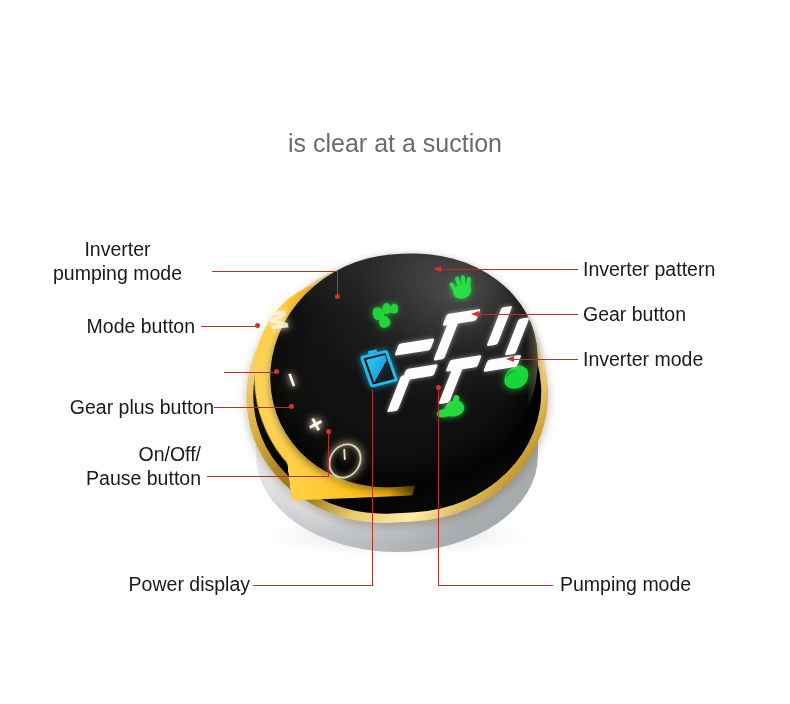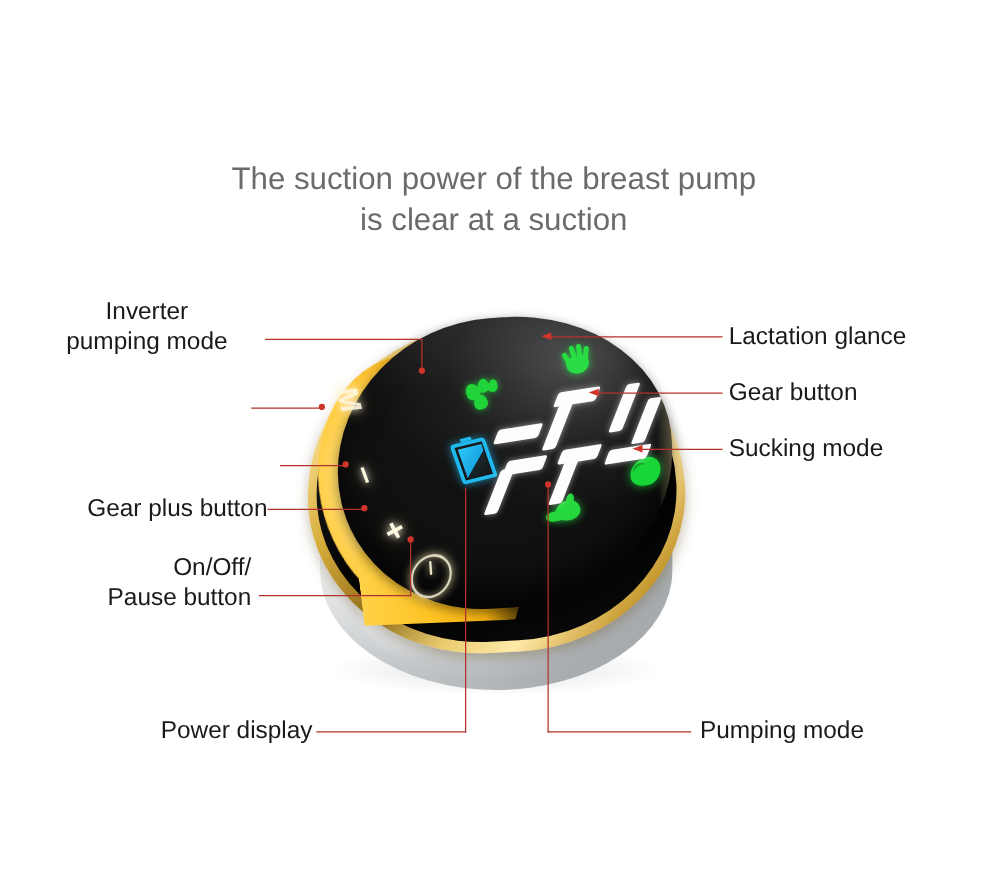--- a/index.html
+++ b/index.html
@@ -216,21 +216,20 @@
   .seg{position:absolute;background:#fdfdfd;box-shadow:0 0 5px rgba(255,255,255,.5);}
   .seg.h{height:11px;border-radius:2px;transform:skewX(-22deg);}
   .seg.v{width:11px;border-radius:2px;transform:skewX(-22deg);}
 </style>
 </head>
 <body>
 
 <div id="stage">
 
   <div class="subtitle">
-    <span class="l1">The suction power of the breast pump</span>
     <span class="l2">is clear at a suction</span>
   </div>
 
   <div id="device">
     <div class="body-shadow"></div>
     <div class="body-base"></div>
     <div class="gold-ring"></div>
     <div class="inner-well"></div>
     <div class="glow-crescent"></div>
     <div class="glow-wedge"></div>
@@ -289,20 +288,23 @@
   </div>
 
   <div class="lbl r" style="right:608px;top:238px;text-align:center;">
     <span>Inverter</span>
     <span class="l2">pumping mode</span>
   </div>
   <div class="ln lnh" style="left:212px;top:271px;width:126px;"></div>
   <div class="ln lnv" style="left:337px;top:271px;height:26px;"></div>
   <div class="dot" style="left:335px;top:294px;"></div>
 
+  <div class="lbl r" style="right:595px;top:315px;">
+    <span>Mode button</span>
+  </div>
   <div class="ln lnh" style="left:201px;top:326px;width:57px;"></div>
   <div class="dot" style="left:255px;top:323px;"></div>
 
   <div class="ln lnh" style="left:224px;top:372px;width:53px;"></div>
   <div class="dot" style="left:274px;top:369px;"></div>
 
   <div class="lbl r" style="right:576px;top:396px;">
     <span>Gear plus button</span>
   </div>
   <div class="ln lnh" style="left:214px;top:407px;width:78px;"></div>
@@ -310,33 +312,33 @@
 
   <div class="lbl r" style="right:589px;top:443px;">
     <span>On/Off/</span>
     <span class="l2">Pause button</span>
   </div>
   <div class="ln lnh" style="left:207px;top:476px;width:122px;"></div>
   <div class="ln lnv" style="left:328px;top:432px;height:45px;"></div>
   <div class="dot" style="left:326px;top:429px;"></div>
 
   <div class="lbl l" style="left:583px;top:258px;">
-    <span>Lactation glance</span>
+    <span>Inverter pattern</span>
   </div>
   <div class="ln lnh" style="left:440px;top:269px;width:138px;"></div>
   <div class="arrow left" style="left:433px;top:265.5px;"></div>
 
   <div class="lbl l" style="left:583px;top:303px;">
     <span>Gear button</span>
   </div>
   <div class="ln lnh" style="left:478px;top:314px;width:100px;"></div>
   <div class="arrow left" style="left:471px;top:310.5px;"></div>
 
   <div class="lbl l" style="left:583px;top:348px;">
-    <span>Sucking mode</span>
+    <span>Inverter mode</span>
   </div>
   <div class="ln lnh" style="left:513px;top:359px;width:65px;"></div>
   <div class="arrow left" style="left:506px;top:355.5px;"></div>
 
   <div class="lbl r" style="right:540px;top:573px;">
     <span>Power display</span>
   </div>
   <div class="ln lnh" style="left:253px;top:585px;width:120px;"></div>
   <div class="ln lnv" style="left:372px;top:390px;height:196px;"></div>
 

